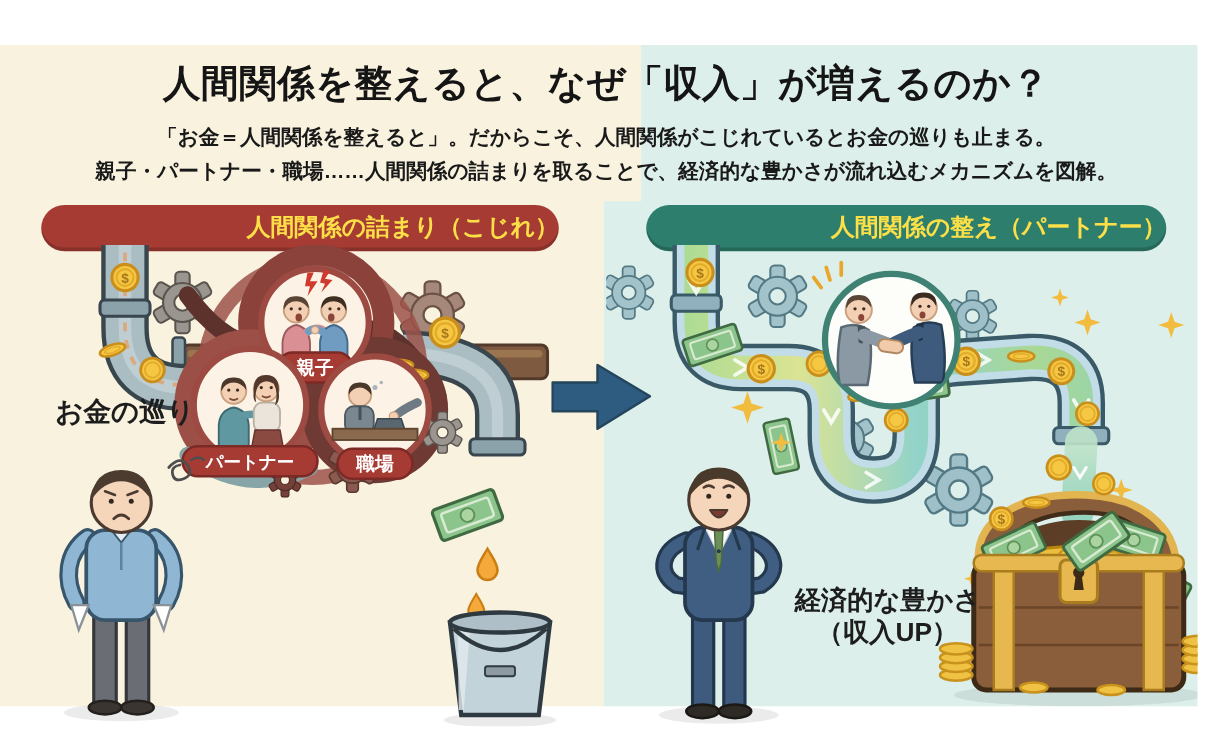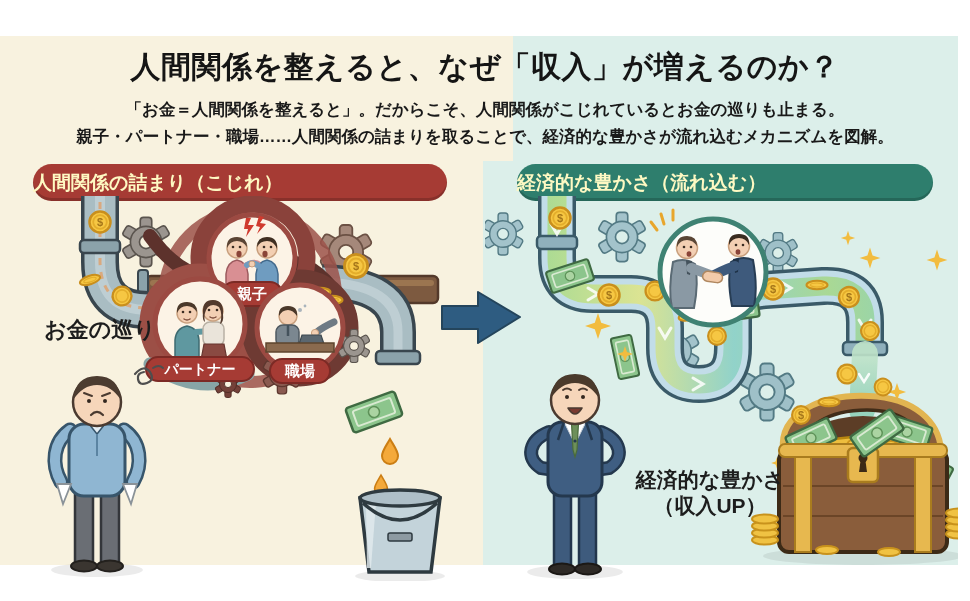--- a/index.html
+++ b/index.html
@@ -15,21 +15,21 @@
     font-size:30px;font-weight:900;color:#151515;letter-spacing:0.5px;white-space:nowrap;
   }
   .subtitle{
     position:absolute;left:0;width:970px;text-align:center;
     font-size:16.5px;font-weight:700;color:#191919;white-space:nowrap;
   }
   .subtitle.l1{top:99px;}
   .subtitle.l2{top:126px;}
   .banner{
     position:absolute;top:164px;height:37px;border-radius:19px;
-    color:#fef9c3;font-size:19px;font-weight:800;text-align:left;line-height:37px;
+    color:#fde047;font-size:19px;font-weight:800;text-align:right;line-height:37px;
     box-shadow:inset 0 -3px 0 rgba(0,0,0,0.18);white-space:nowrap;
   }
   .banner.red{left:33px;width:414px;background:var(--left-banner,#a63b34);}
   .banner.teal{left:517px;width:416px;background:var(--right-banner,#2e7e6d);}
   .panel-svg{position:absolute;top:196px;width:485px;height:385px;}
   .panel-svg.left{left:0;}
   .panel-svg.right{left:485px;}
   .arrow-wrap{position:absolute;left:441px;top:290px;width:80px;height:55px;}
   svg text{font-family:"Liberation Sans","DejaVu Sans",sans-serif;}
   .pill-label{fill:#ffffff;font-weight:800;}
@@ -43,21 +43,21 @@
 <div class="canvas">
   <div class="bg-left"></div>
   <div class="bg-right"></div>
   <div class="bg-header-patch"></div>
 
   <div class="title">人間関係を整えると、なぜ「収入」が増えるのか？</div>
   <div class="subtitle l1">「お金＝人間関係を整えると」。だからこそ、人間関係がこじれているとお金の巡りも止まる。</div>
   <div class="subtitle l2">親子・パートナー・職場……人間関係の詰まりを取ることで、経済的な豊かさが流れ込むメカニズムを図解。</div>
 
   <div class="banner red">人間関係の詰まり（こじれ）</div>
-  <div class="banner teal">経済的な豊かさ（流れ込む）</div>
+  <div class="banner teal">人間関係の整え（パートナー）</div>
 
   <svg class="panel-svg left" viewBox="0 0 485 385">
     <defs>
       <g id="gear">
         <rect x="-7" y="-30" width="14" height="60" rx="4" fill="currentColor" stroke="var(--gedge,#555)" stroke-width="2"></rect>
         <rect x="-7" y="-30" width="14" height="60" rx="4" fill="currentColor" stroke="var(--gedge,#555)" stroke-width="2" transform="rotate(60)"></rect>
         <rect x="-7" y="-30" width="14" height="60" rx="4" fill="currentColor" stroke="var(--gedge,#555)" stroke-width="2" transform="rotate(120)"></rect>
         <circle r="19" fill="currentColor" stroke="var(--gedge,#555)" stroke-width="2"></circle>
         <circle r="8" fill="var(--hole,#fff)" stroke="var(--gedge,#555)" stroke-width="2"></circle>
       </g>

